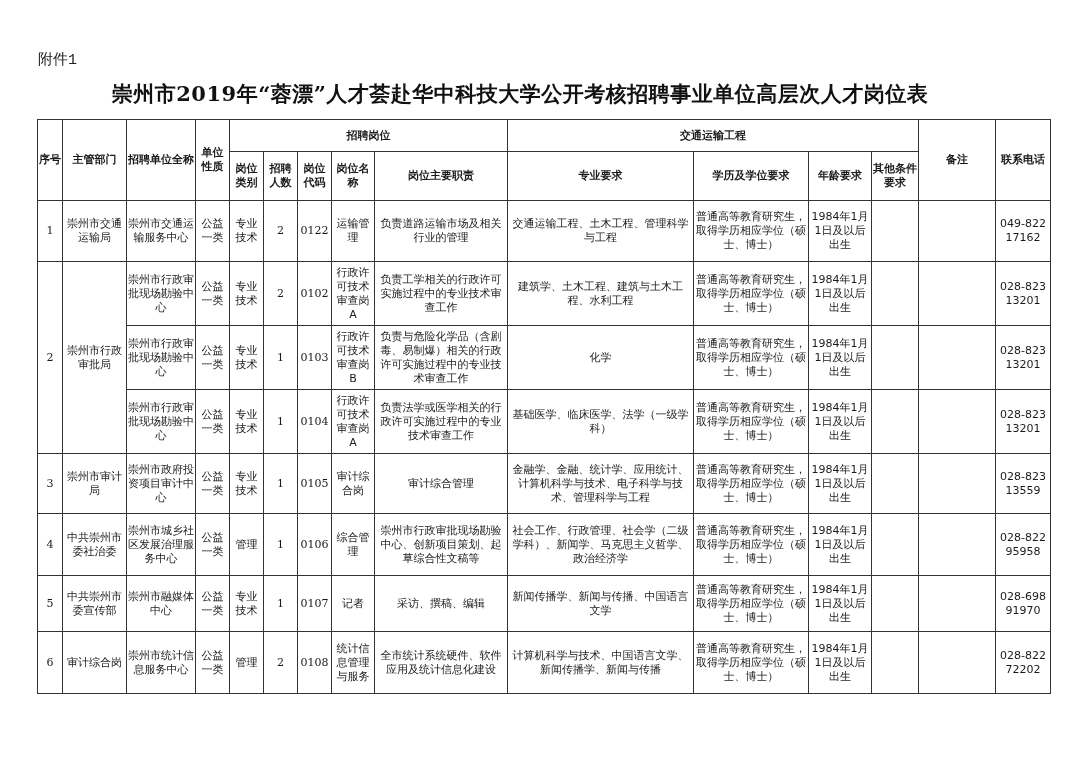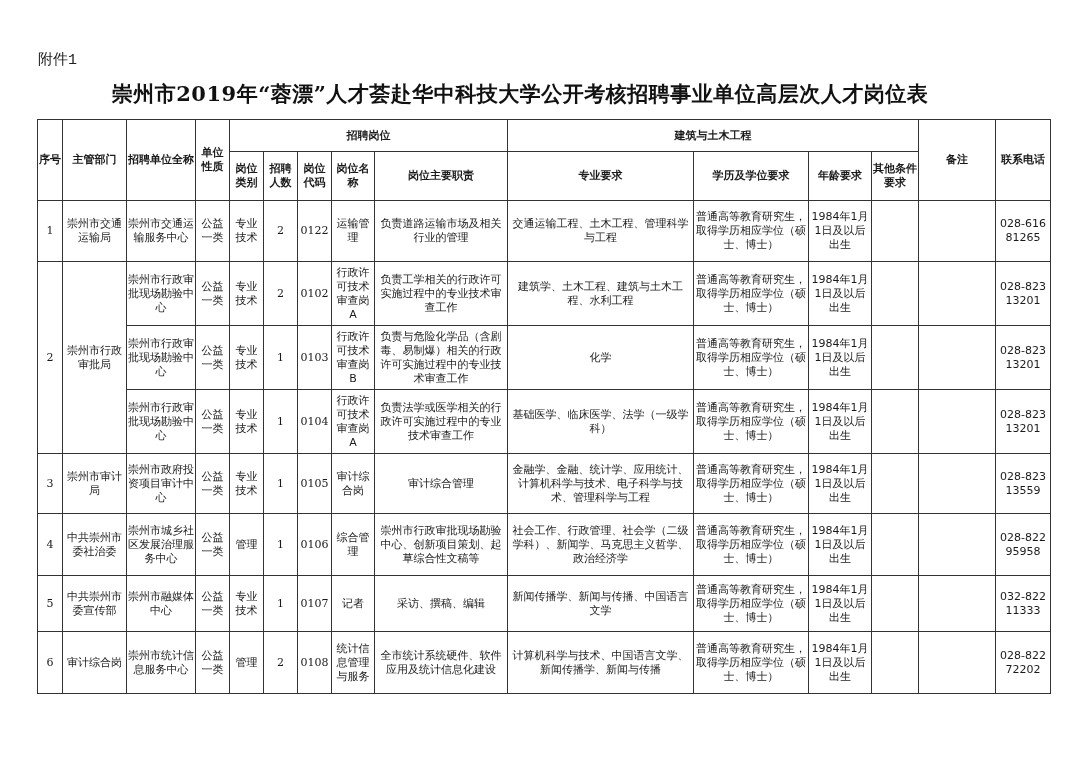--- a/index.html
+++ b/index.html
@@ -51,21 +51,21 @@
       <col style="width:77px">
       <col style="width:55px">
   </colgroup>
   <thead>
     <tr class="h1">
       <th rowspan="2">序号</th>
       <th rowspan="2">主管部门</th>
       <th rowspan="2">招聘单位全称</th>
       <th rowspan="2">单位性质</th>
       <th colspan="5">招聘岗位</th>
-      <th colspan="4">建筑与土木工程</th>
+      <th colspan="4">交通运输工程</th>
       <th rowspan="2">备注</th>
       <th rowspan="2">联系电话</th>
     </tr>
     <tr class="h2">
       <th>岗位类别</th>
       <th>招聘人数</th>
       <th>岗位代码</th>
       <th>岗位名称</th>
       <th>岗位主要职责</th>
       <th>专业要求</th>
@@ -83,21 +83,21 @@
       <td>专业技术</td>
       <td class="num">2</td>
       <td class="num">0122</td>
       <td>运输管理</td>
       <td>负责道路运输市场及相关行业的管理</td>
       <td>交通运输工程、土木工程、管理科学与工程</td>
       <td>普通高等教育研究生，取得学历相应学位（硕士、博士）</td>
       <td>1984年1月1日及以后出生</td>
       <td></td>
       <td></td>
-      <td class="mono">028-61681265</td>
+      <td class="mono">049-82217162</td>
     </tr>
     <tr class="r2">
       <td class="num" rowspan="3">2</td>
       <td rowspan="3">崇州市行政审批局</td>
       <td>崇州市行政审批现场勘验中心</td>
       <td>公益一类</td>
       <td>专业技术</td>
       <td class="num">2</td>
       <td class="num">0102</td>
       <td>行政许可技术审查岗A</td>
@@ -181,21 +181,21 @@
       <td>专业技术</td>
       <td class="num">1</td>
       <td class="num">0107</td>
       <td>记者</td>
       <td>采访、撰稿、编辑</td>
       <td>新闻传播学、新闻与传播、中国语言文学</td>
       <td>普通高等教育研究生，取得学历相应学位（硕士、博士）</td>
       <td>1984年1月1日及以后出生</td>
       <td></td>
       <td></td>
-      <td class="mono">032-82211333</td>
+      <td class="mono">028-69891970</td>
     </tr>
     <tr class="r6">
       <td class="num">6</td>
       <td>审计综合岗</td>
       <td>崇州市统计信息服务中心</td>
       <td>公益一类</td>
       <td>管理</td>
       <td class="num">2</td>
       <td class="num">0108</td>
       <td>统计信息管理与服务</td>

